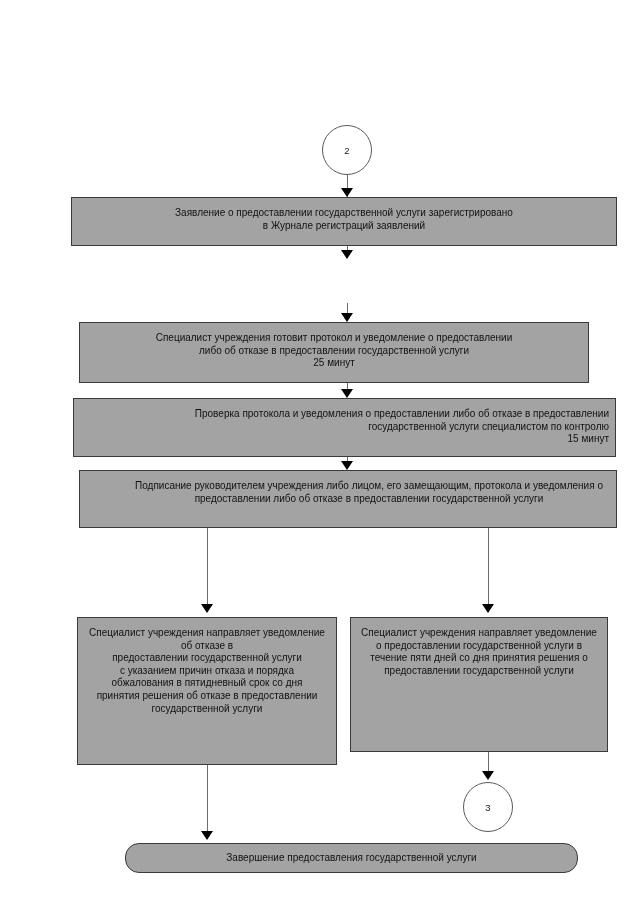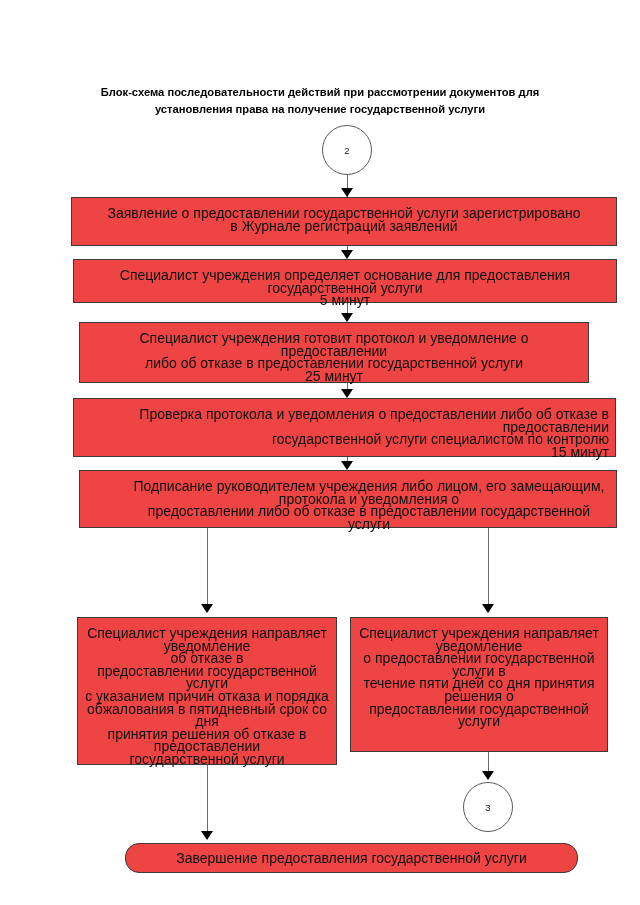--- a/index.html
+++ b/index.html
@@ -39,22 +39,22 @@
     font-weight: bold;
     line-height: 17px;
     color: #000;
   }
 
   
   .node {
     position: absolute;
     box-sizing: border-box;
     border: 1px solid #3a3a3a;
-    background: #ef4444;
-    font-size: 14px;
+    background: #a3a3a3;
+    font-size: 10px;
     line-height: 12.6px;
     color: #111;
     text-align: center;
     padding-top: 9px;
     padding-left: 6px;
     padding-right: 6px;
     white-space: pre-line;
   }
   .node.terminator {
     border-radius: 14px;
@@ -94,37 +94,33 @@
     border-right: 6px solid transparent;
     border-top: 9px solid #000000;
   }
 </style>
 </head>
 <body>
 
 <div id="page">
 
 
-  <div class="doc-title">Блок-схема последовательности действий при рассмотрении документов для
-установления права на получение государственной услуги</div>
 
   <div class="connector-circle" style="left:322px; top:125px;">
     <span>2</span>
   </div>
   <div class="vline" style="left:347px; top:175px; height:22px;"></div>
   <div class="arrowhead" style="left:341px; top:188px;"></div>
 
   <div class="node" style="left:71px; top:197px; width:546px; height:49px;">Заявление о предоставлении государственной услуги зарегистрировано
 в Журнале регистраций заявлений</div>
 
   <div class="vline" style="left:347px; top:246px; height:12px;"></div>
   <div class="arrowhead" style="left:341px; top:250px;"></div>
 
-  <div class="node" style="left:73px; top:259px; width:544px; height:44px;">Специалист учреждения определяет основание для предоставления государственной услуги
-5 минут</div>
 
   <div class="vline" style="left:347px; top:303px; height:18px;"></div>
   <div class="arrowhead" style="left:341px; top:313px;"></div>
 
   <div class="node" style="left:79px; top:322px; width:510px; height:61px;">Специалист учреждения готовит протокол и уведомление о предоставлении
 либо об отказе в предоставлении государственной услуги
 25 минут</div>
 
   <div class="vline" style="left:347px; top:383px; height:14px;"></div>
   <div class="arrowhead" style="left:341px; top:389px;"></div>

